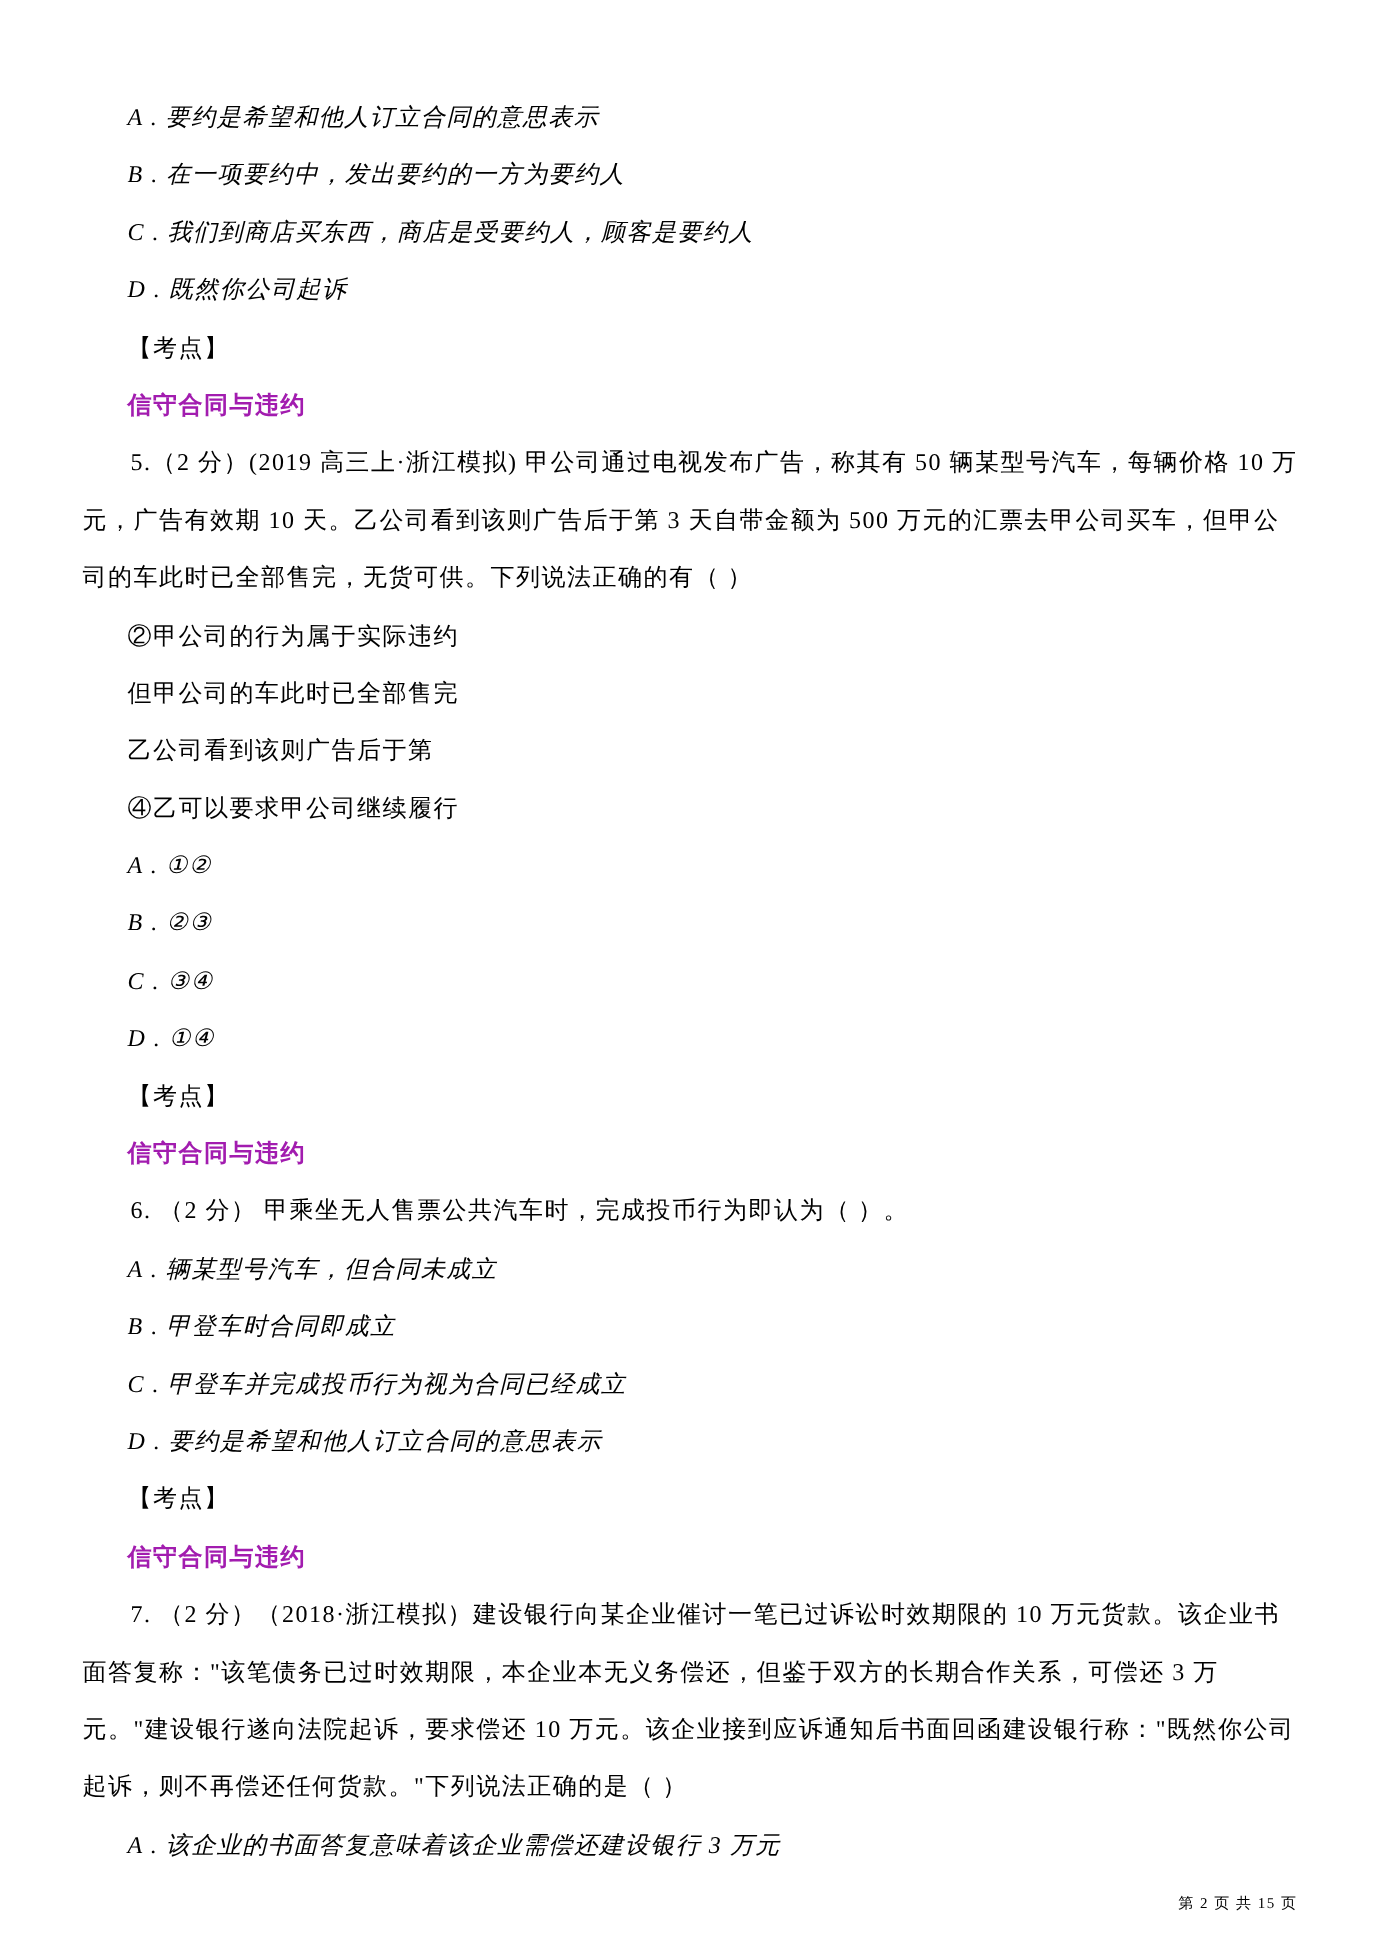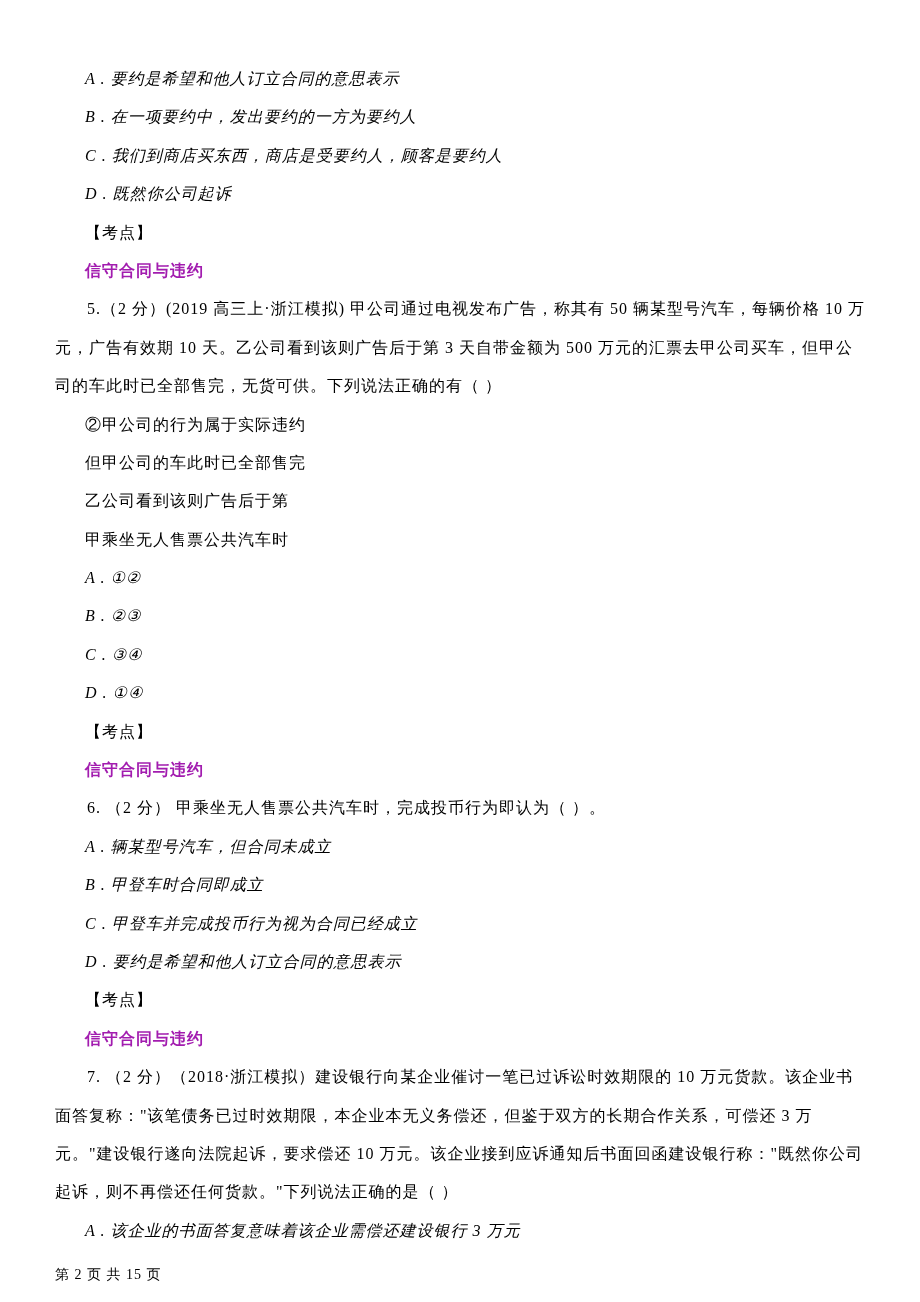--- a/index.html
+++ b/index.html
@@ -32,41 +32,41 @@
     }
     .question {
       text-indent: 2em;
       letter-spacing: 1px;
     }
     .statement {
       padding-left: 30px;
       letter-spacing: 1px;
     }
     .footer {
-      text-align: left;
+      text-align: right;
       margin-top: 8px;
-      font-size: 14px;
+      font-size: 10px;
       letter-spacing: 1px;
     }
   </style>
 </head>
 <body>
 
 <div class="option">A . 要约是希望和他人订立合同的意思表示</div>
 <div class="option">B . 在一项要约中，发出要约的一方为要约人</div>
 <div class="option">C . 我们到商店买东西，商店是受要约人，顾客是要约人</div>
 <div class="option">D . 既然你公司起诉</div>
 <div class="kaodian">【考点】</div>
 <a class="topic-link">信守合同与违约</a>
 
 <div class="question">5.（2 分）(2019 高三上·浙江模拟) 甲公司通过电视发布广告，称其有 50 辆某型号汽车，每辆价格 10 万元，广告有效期 10 天。乙公司看到该则广告后于第 3 天自带金额为 500 万元的汇票去甲公司买车，但甲公司的车此时已全部售完，无货可供。下列说法正确的有（    ）</div>
 <div class="statement">②甲公司的行为属于实际违约</div>
 <div class="statement">但甲公司的车此时已全部售完</div>
 <div class="statement">乙公司看到该则广告后于第</div>
-<div class="statement">甲乘坐无人售票公共汽车时</div>
+<div class="statement">④乙可以要求甲公司继续履行</div>
 <div class="option">A . ①②</div>
 <div class="option">B . ②③</div>
 <div class="option">C . ③④</div>
 <div class="option">D . ①④</div>
 <div class="kaodian">【考点】</div>
 <a class="topic-link">信守合同与违约</a>
 
 <div class="question">6. （2 分）  甲乘坐无人售票公共汽车时，完成投币行为即认为（    ）。</div>
 <div class="option">A . 辆某型号汽车，但合同未成立</div>
 <div class="option">B . 甲登车时合同即成立</div>

